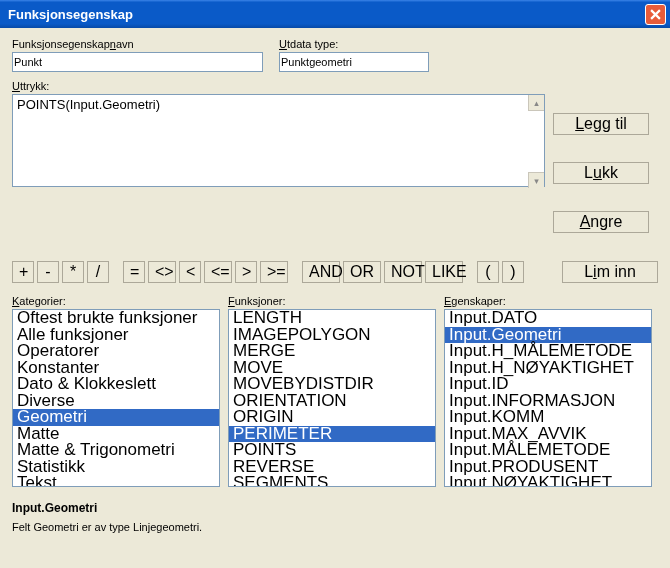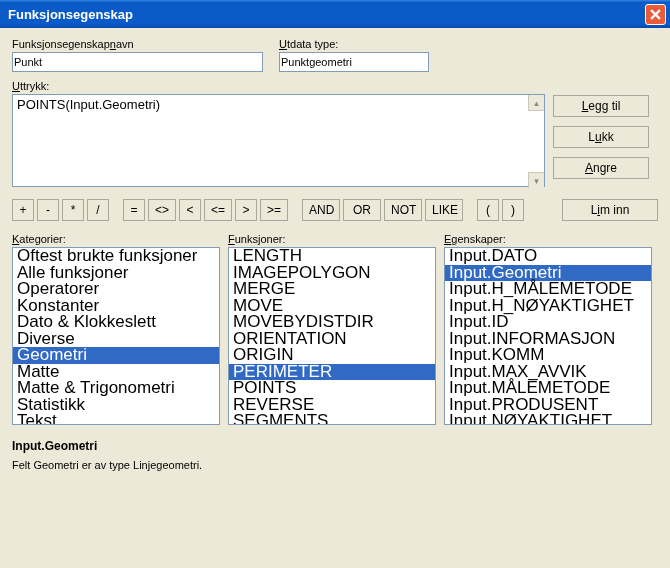--- a/index.html
+++ b/index.html
@@ -50,22 +50,23 @@
   .expr-col { flex: 0 0 533px; }
   .btn-col  { flex: 0 0 96px; display: flex; flex-direction: column; gap: 9px; margin-top:15px; }
   textarea.expr {
     width: 533px; height: 93px; resize: none;
     border: 1px solid #7f9db9; padding: 2px 4px;
     font-family: inherit; font-size: 13px; background: #fff;
   }
   .sidebtn, .opbtn {
     height: 22px; background: #ece9d8;
     border: 1px solid #aca899;
-    font-family: inherit; font-size: 12px;
+    font-family: inherit; font-size: 16px;
     cursor: pointer;
+    margin-top: 18px;
   }
   .sidebtn { width: 96px; }
   .op-row {
     display: flex; gap: 3px; margin-top: 10px; align-items: center;
   }
   .opbtn.sm { width: 22px; }
   .opbtn.md { width: 28px; }
   .opbtn.lg { width: 38px; }
   .opgap { width: 8px; }
   .lists-row {

